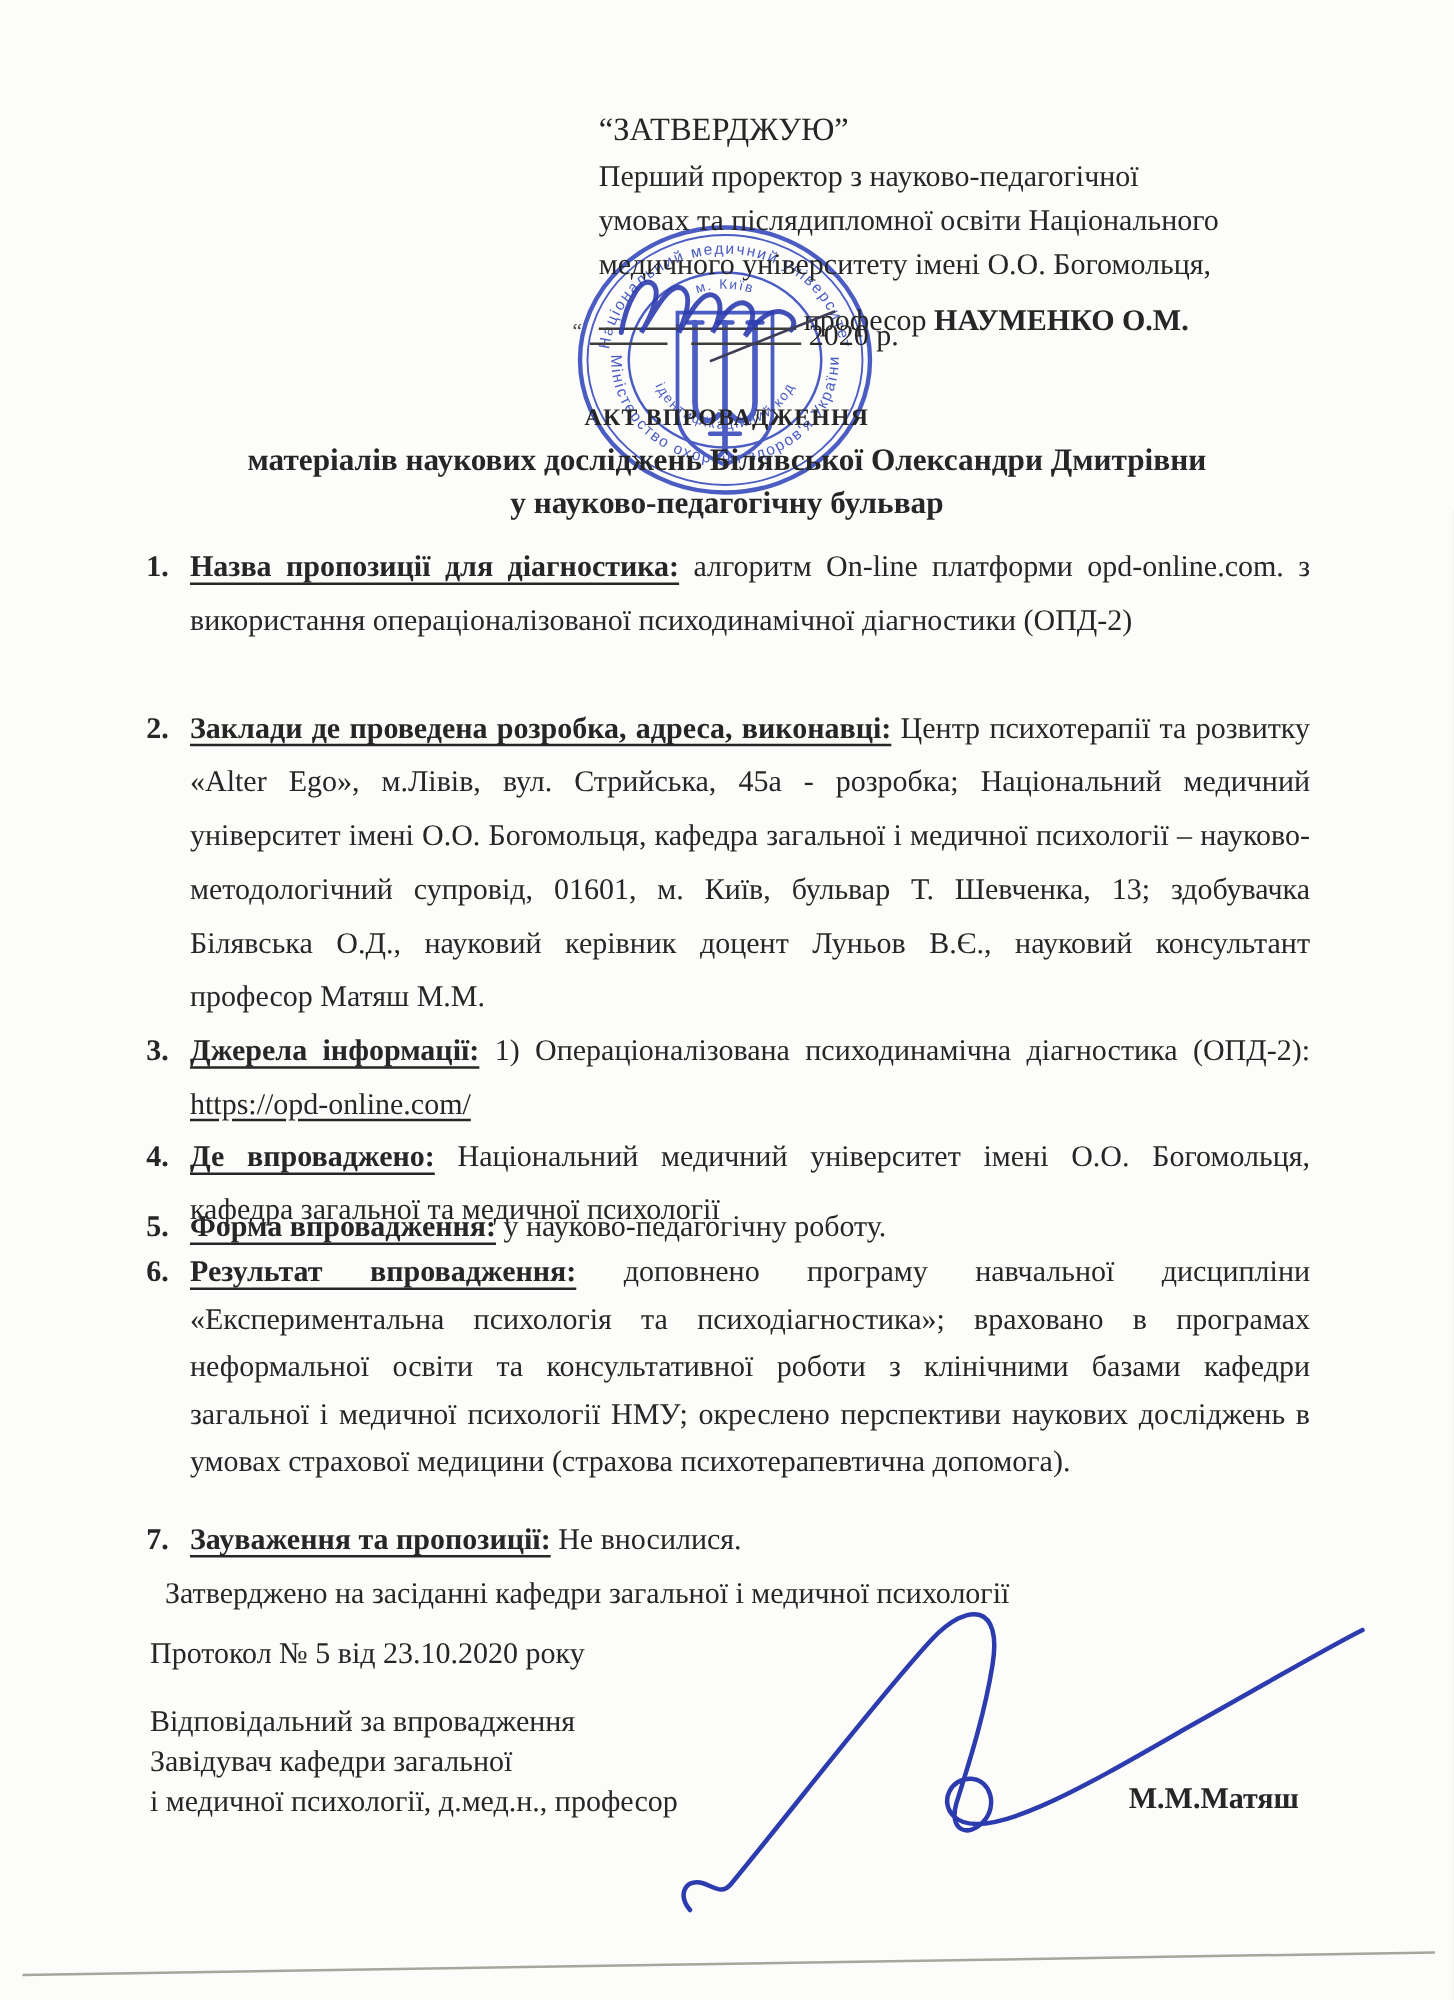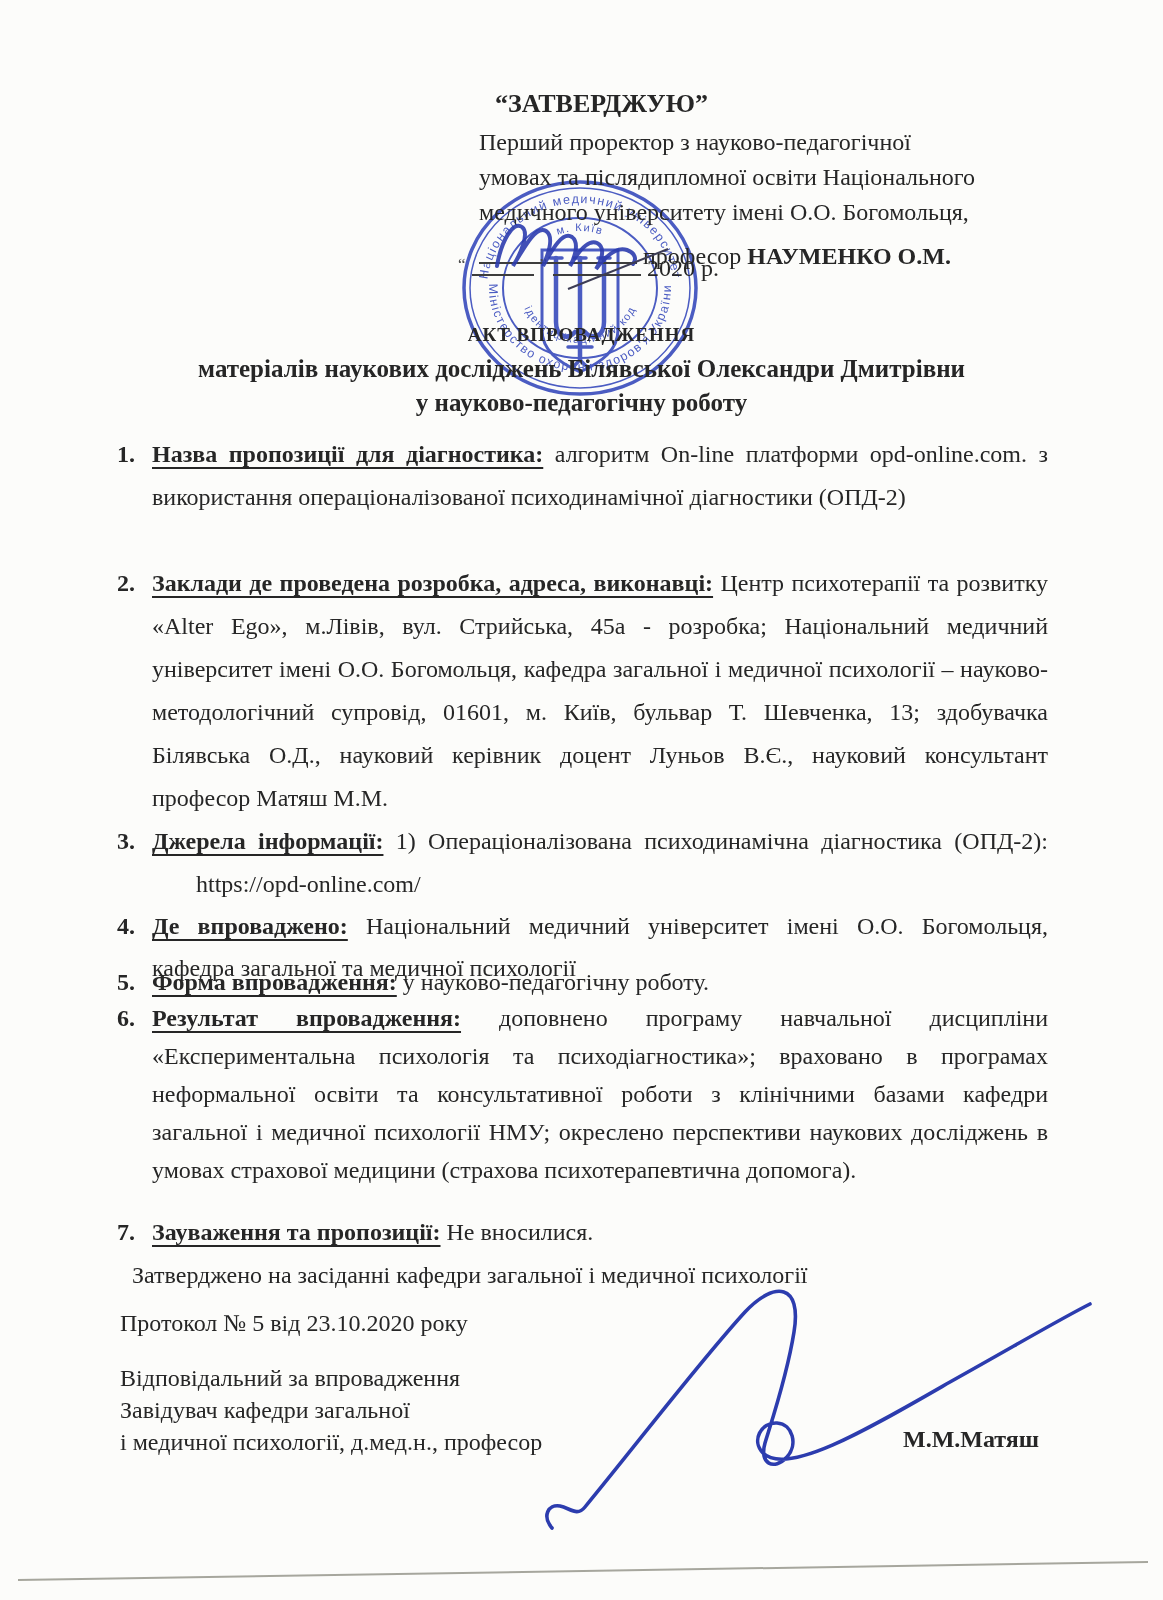--- a/index.html
+++ b/index.html
@@ -7,36 +7,36 @@
     position:relative;
     width:1163px;height:1600px;
     margin:0 auto;
     background:#fcfcfa;
     font-family:"Liberation Serif","DejaVu Serif",serif;
     color:#262626;
     overflow:hidden;
   }
   
   .approve{position:absolute;left:479px;top:86px;width:600px;font-size:24px;line-height:35px;}
-  .approve .word{font-weight:bold;font-size:26px;margin-bottom:4px;margin-left:16px;}
+  .approve .word{font-weight:normal;font-size:26px;margin-bottom:4px;}
   .sign-row{position:absolute;left:479px;top:224px;width:620px;font-size:24px;white-space:nowrap;margin-top:16px;}
   .u-line{display:inline-block;border-bottom:2px solid #3d3d3d;height:22px;vertical-align:baseline;}
   .year-row{position:absolute;left:458px;top:252px;width:500px;font-size:24px;white-space:nowrap;}
   .qm{font-size:17px;color:#4a4a4a;vertical-align:6px;}
   .bold{font-weight:bold;}
   
   .title{position:absolute;left:0;top:318px;width:1163px;text-align:center;font-weight:bold;}
   .title .t1{font-size:19px;line-height:34px;letter-spacing:1px;}
   .title .t2{font-size:25px;line-height:34px;}
   .title .t3{font-size:25px;line-height:34px;}
   
   .item{position:absolute;left:152px;width:896px;font-size:24px;text-align:justify;}
   .item .num{position:absolute;left:-35px;font-weight:bold;}
   .item .lbl{font-weight:bold;text-decoration:underline;text-decoration-thickness:2px;text-underline-offset:5px;}
-  .item .lnk{text-underline-offset:4px;margin-left:44px;}
+  .item .lnk{text-decoration:underline;text-underline-offset:4px;}
   .i1{top:433px;line-height:43px;}
   .i2{top:562px;line-height:43px;}
   .i3{top:820px;line-height:43px;}
   .i4{top:905px;line-height:42px;}
   .i5{top:963px;line-height:38px;}
   .i6{top:999px;line-height:38px;}
   .i7{top:1213px;line-height:38px;}
   
   .plain-line{position:absolute;left:120px;font-size:24px;white-space:nowrap;}
   .approved-on{top:1262px;margin-left:12px;}
@@ -96,21 +96,21 @@
     <span class="qm">“</span>
     <span class="u-line" style="width:62px;"></span>
     <span class="qm">”</span>
     <span class="u-line" style="width:88px;"></span>
     <span>2020 р.</span>
   </div>
 
   <div class="title">
     <div class="t1">АКТ ВПРОВАДЖЕННЯ</div>
     <div class="t2">матеріалів наукових досліджень Білявської Олександри Дмитрівни</div>
-    <div class="t3">у науково-педагогічну роботу</div>
+    <div class="t3">у науково-педагогічну бульвар</div>
   </div>
 
   <div class="item i1">
     <span class="num">1.</span><span class="lbl">Назва пропозиції для діагностика:</span> <span>алгоритм On-line платформи opd-online.com. з використання операціоналізованої психодинамічної діагностики (ОПД-2)</span>
   </div>
   <div class="item i2">
     <span class="num">2.</span><span class="lbl">Заклади де проведена розробка, адреса, виконавці:</span> <span>Центр психотерапії та розвитку  «Alter Ego», м.Лівів, вул. Стрийська, 45а - розробка; Національний медичний університет імені О.О. Богомольця, кафедра загальної і медичної психології – науково-методологічний супровід, 01601, м. Київ, бульвар Т. Шевченка, 13; здобувачка Білявська О.Д., науковий керівник доцент Луньов В.Є., науковий консультант професор Матяш М.М.</span>
   </div>
   <div class="item i3">
     <span class="num">3.</span><span class="lbl">Джерела інформації:</span> <span>1) Операціоналізована психодинамічна діагностика (ОПД-2): </span><span class="lnk">https://opd-online.com/</span>

